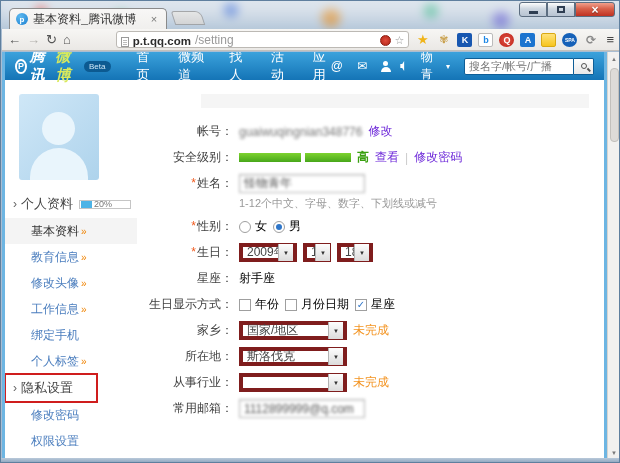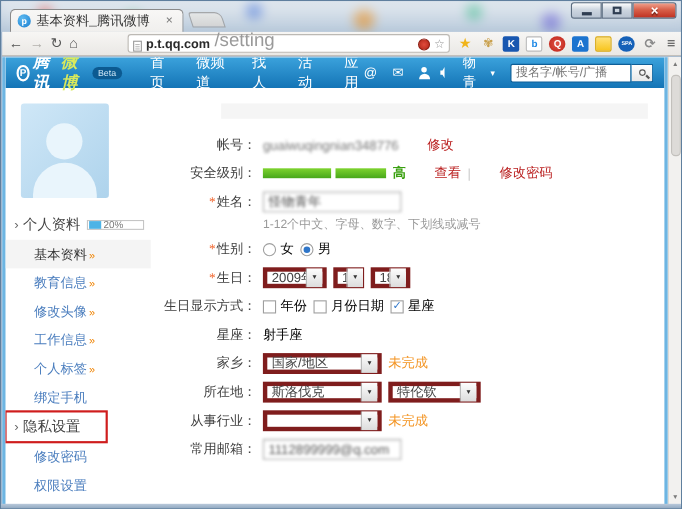--- a/index.html
+++ b/index.html
@@ -36,21 +36,21 @@
   .wc-close { width:40px; border-radius:0 3px 3px 0; background:linear-gradient(#f1a08c,#d8604a 45%,#bf3222); color:#fff; font-size:12px; font-weight:bold; text-shadow:0 1px 1px rgba(0,0,0,.4); }
 
   
   .toolbar { position:absolute; left:1px; top:28px; width:618px; height:22px; background:linear-gradient(#f7f6f4,#eae8e5); border-bottom:1px solid #c3c0bb; display:flex; align-items:center; padding:0 6px; gap:6px; }
   .navbtn { color:#555; font-size:13px; line-height:1; }
   .navbtn.dis { color:#b3b1ad; }
   .omnibox { flex:1; max-width:330px; height:17px; background:#fff; border:1px solid #bcb9b4; border-radius:3px; display:flex; align-items:flex-end; padding:0 4px; gap:4px;margin-left:39px; }
   .doc-ico { width:8px; height:10px; border:1px solid #9a9a9a; background:#fff; position:relative; flex:none; }
   .doc-ico::after { content:""; position:absolute; left:1px; top:2px; width:4px; height:1px; background:#bbb; box-shadow:0 2px 0 #bbb, 0 4px 0 #bbb; }
   .url-host { color:#2b2b2b; font-size:11.5px; font-weight:bold; }
-  .url-path { color:#9a9a9a; font-size:17px; }
+  .url-path { color:#9a9a9a; font-size:12px; }
   .omni-right { margin-left:auto; display:flex; align-items:center; gap:4px; }
   .abp { width:11px; height:11px; border-radius:50%; background:radial-gradient(#e04b3c,#b02517); border:1px solid #8e1d12; }
   .star-o { color:#9a9a9a; font-size:11px; }
   .ext { width:15px; height:14px; display:flex; align-items:center; justify-content:center; font-size:9px; font-weight:bold; border-radius:2px; flex:none; }
   .ext-star { color:#f0b419; font-size:13px; }
   .ext-shell { color:#c9a04c; font-size:11px; }
   .ext-k { background:#1857b0; color:#fff; }
   .ext-b { background:#fff; border:1px solid #bbb; color:#1e88e5; }
   .ext-q { background:radial-gradient(#e25549,#bc2014); border-radius:50%; color:#fff; }
   .ext-tr { background:#1c74cf; color:#fff; }
@@ -103,26 +103,26 @@
   .s-link .arr, .s-sel .arr { color:#f08300; font-size:10px; margin-left:2px; }
   .s-sel { background:#f4f4f4; color:#333; }
   .red-box { outline:2px solid #cf1d1d; outline-offset:-1px; width:92px; }
 
   
   .main { flex:1; position:relative; }
   .notice { margin-left:64px; width:388px; background:#f5f5f5; padding:7px 10px; font-size:12px; color:#888; line-height:18px; }
   .notice .b { color:#e23c12; margin-right:2px; }
   .form { margin-top:14px; }
   .frow { display:flex; align-items:center; margin-bottom:7px; min-height:19px; }
-  .flabel { width:96px; text-align:right; color:#3f3f3f; flex:none; font-size:12px;font-family:Liberation Serif, serif; }
+  .flabel { width:96px; text-align:right; color:#3f3f3f; flex:none; font-size:12px; }
   .req { color:#f05a1e; margin-right:1px; }
   .fval { margin-left:6px; display:flex; align-items:center; gap:6px; }
   .hint-row { margin:-4px 0 6px 102px; font-size:11px; color:#999; }
   .blurred { filter:blur(1.6px); color:#777; }
-  a.lnk { color:#b91c1c; text-decoration:none; font-size:12px;margin-left:20px; }
+  a.lnk { color:#6d28d9; text-decoration:none; font-size:12px; }
   .divider { color:#ccc; }
   .inp { height:19px; width:126px; border:1px solid #b3b3b3; box-shadow:inset 0 1px 2px rgba(0,0,0,.1); font-size:12px; padding:0 4px; color:#555; font-family:inherit; }
   .sec-bar { width:112px; height:9px; display:flex; gap:4px; }
   .sec-bar .seg { height:9px; background:linear-gradient(#7ed32f,#47a71a); }
   .lvl { color:#3aa010; font-weight:bold; }
   .incomplete { color:#f39422; font-size:12px; }
   .sel { display:inline-flex; align-items:center; height:19px; border:4px solid #7f1d1d; background:#fff; }
   .sel .txt { font-size:12px; color:#444; padding:0 4px; overflow:hidden; white-space:nowrap; }
   .sel .btn { width:15px; height:17px; margin-left:auto; background:linear-gradient(#fdfdfd,#dcdcdc); border-left:1px solid #b3b3b3; display:flex; align-items:center; justify-content:center; font-size:6px; color:#333; flex:none; }
   .cb { width:12px; height:12px; border:1px solid #9f9f9f; background:#fff; display:inline-flex; align-items:center; justify-content:center; font-size:10px; color:#2f76c9; line-height:1; }
@@ -233,22 +233,22 @@
               <span>个人资料</span>
               <span class="s-progress">
                 <span class="fill"></span>
                 <span class="pct">20%</span>
               </span>
             </div>
             <div class="s-link s-sel"><span>基本资料</span><span class="arr">»</span></div>
             <div class="s-link"><span>教育信息</span><span class="arr">»</span></div>
             <div class="s-link"><span>修改头像</span><span class="arr">»</span></div>
             <div class="s-link"><span>工作信息</span><span class="arr">»</span></div>
+            <div class="s-link"><span>绑定手机</span></div>
             <div class="s-link"><span>个人标签</span><span class="arr">»</span></div>
-            <div class="s-link"><span>绑定手机</span></div>
             <div class="s-section red-box">
               <span class="s-chev">›</span>
               <span>隐私设置</span>
             </div>
             <div class="s-link"><span>修改密码</span></div>
             <div class="s-link"><span>权限设置</span></div>
             <div class="s-link"><span>同步设置</span></div>
 
           </div>
         </aside>
@@ -317,64 +317,60 @@
                     <span class="btn">▼</span>
                   </span>
                 <span class="sel" style="width:36px">
                     <span class="txt">18日</span>
                     <span class="btn">▼</span>
                   </span>
               </span>
             </div>
 
             <div class="frow">
+              <span class="flabel">星座：</span>
+              <span class="fval">
+                  <span>射手座</span>
+                </span>
+            </div>
+
+            <div class="frow">
               <span class="flabel">生日显示方式：</span>
               <span class="fval">
                 <span class="opt">
                     <span class="cb"></span>
                     <span>年份</span>
                   </span>
                 <span class="opt">
                     <span class="cb"></span>
                     <span>月份日期</span>
                   </span>
                 <span class="opt">
                     <span class="cb">✓</span>
                     <span>星座</span>
                   </span>
               </span>
             </div>
 
             <div class="frow">
-              <span class="flabel">星座：</span>
-              <span class="fval">
-                  <span>射手座</span>
-                </span>
-            </div>
-
-            <div class="frow">
               <span class="flabel">家乡：</span>
               <span class="fval">
                 <span class="sel" style="width:108px">
                     <span class="txt">国家/地区</span>
                     <span class="btn">▼</span>
                   </span>
                 <span class="incomplete">未完成</span>
               </span>
             </div>
 
             <div class="frow">
               <span class="flabel">所在地：</span>
               <span class="fval">
                 <span class="sel" style="width:108px">
                     <span class="txt">斯洛伐克</span>
-                    <span class="btn">▼</span>
-                  </span>
-                <span class="sel" style="width:84px">
-                    <span class="txt">特伦钦</span>
                     <span class="btn">▼</span>
                   </span>
               </span>
             </div>
 
             <div class="frow">
               <span class="flabel">从事行业：</span>
               <span class="fval">
                 <span class="sel" style="width:108px">
                     <span class="txt"></span>

